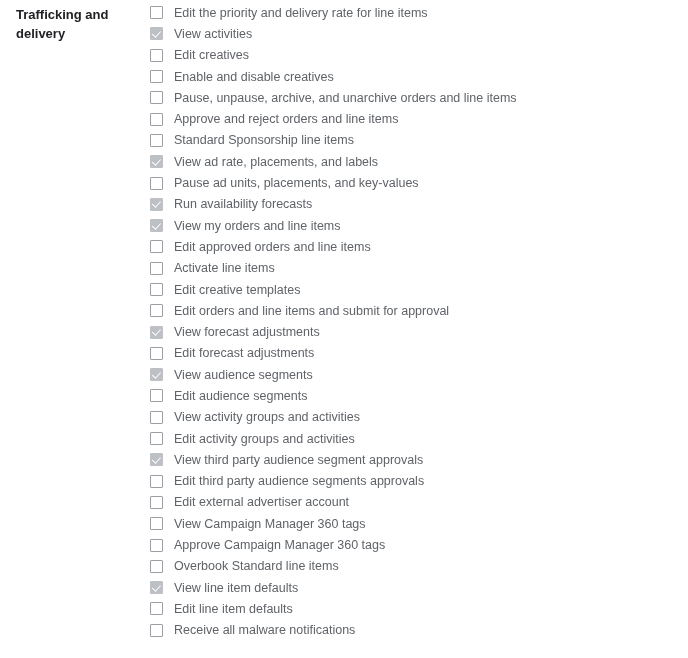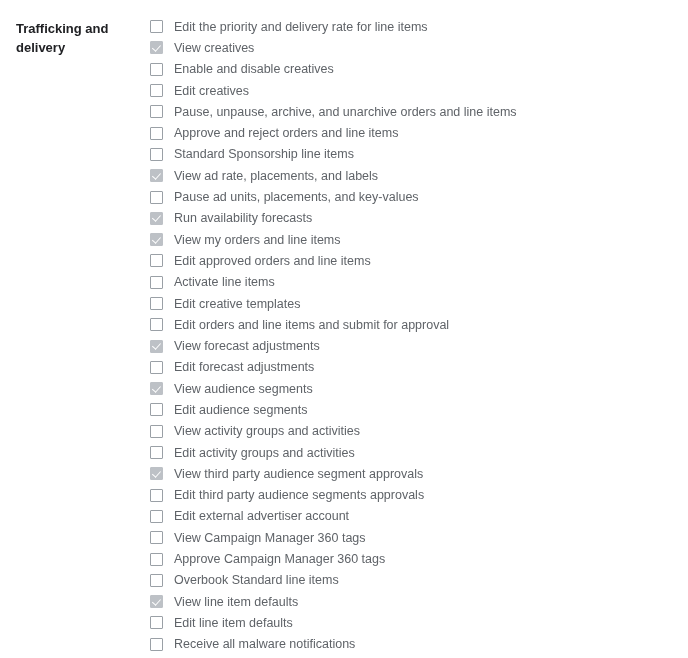--- a/index.html
+++ b/index.html
@@ -10,21 +10,21 @@
     width: 688px;
     height: 658px;
     background: #ffffff;
     font-family: "Liberation Sans", sans-serif;
     color: #3c4043;
     overflow: hidden;
   }
   .panel {
     display: flex;
     flex-direction: row;
-    padding: 16px 0 0 0;
+    padding: 2px 0 0 0;
   }
   .section-title {
     width: 150px;
     min-width: 150px;
     box-sizing: border-box;
     padding-left: 16px;
     padding-right: 10px;
     padding-top: 3px;
     font-size: 13px;
     font-weight: bold;
@@ -80,29 +80,29 @@
 
 <div class="panel">
   <div class="section-title">Trafficking and delivery</div>
   <div class="options">
       <div class="option-row">
         <span class="checkbox"></span>
         <span class="option-label">Edit the priority and delivery rate for line items</span>
       </div>
       <div class="option-row">
         <span class="checkbox checked"></span>
-        <span class="option-label">View creatives</span>
+        <span class="option-label">View activities</span>
+      </div>
+      <div class="option-row">
+        <span class="checkbox"></span>
+        <span class="option-label">Edit creatives</span>
       </div>
       <div class="option-row">
         <span class="checkbox"></span>
         <span class="option-label">Enable and disable creatives</span>
-      </div>
-      <div class="option-row">
-        <span class="checkbox"></span>
-        <span class="option-label">Edit creatives</span>
       </div>
       <div class="option-row">
         <span class="checkbox"></span>
         <span class="option-label">Pause, unpause, archive, and unarchive orders and line items</span>
       </div>
       <div class="option-row">
         <span class="checkbox"></span>
         <span class="option-label">Approve and reject orders and line items</span>
       </div>
       <div class="option-row">

